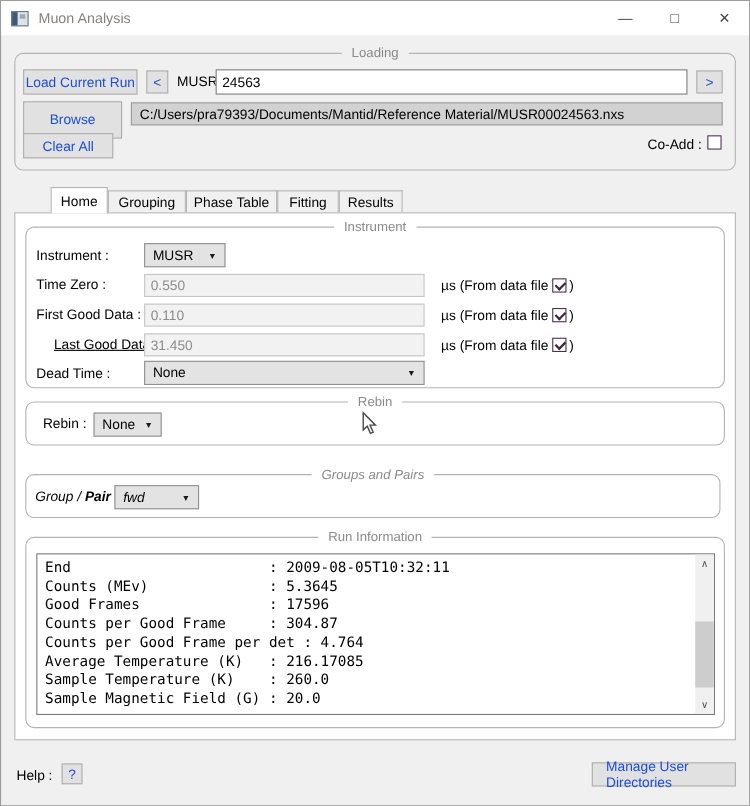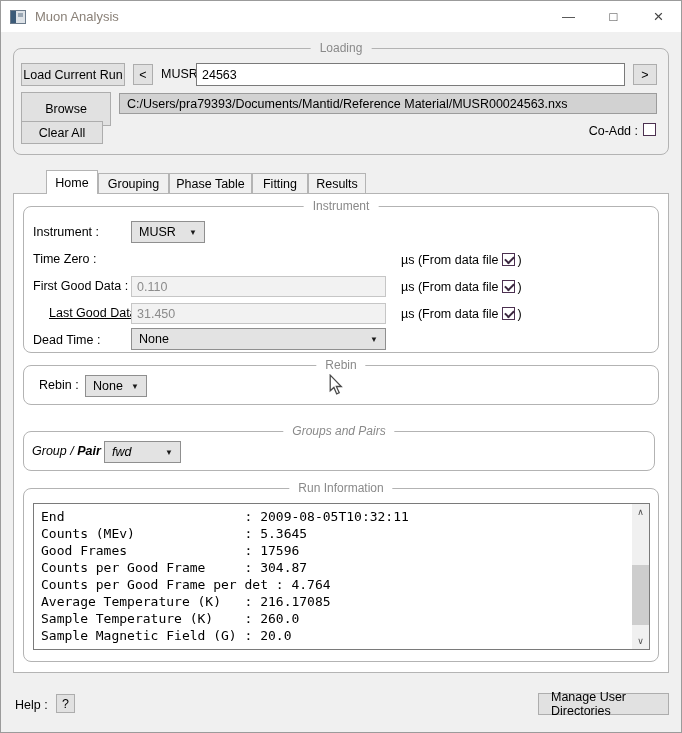--- a/index.html
+++ b/index.html
@@ -16,21 +16,21 @@
               display:inline-block; position:relative; }
   .app-icon::before { content:""; position:absolute; left:0; top:0; bottom:0; width:5px; background:#3b5a78; }
   .app-icon::after  { content:""; position:absolute; right:2px; top:2px; width:5px; height:4px; background:#9aa7b4; }
   .titlebar .title { margin-left:9px; font-size:13px; color:#8a8178; }
   .winbtns { margin-left:auto; display:flex; height:31px; }
   .winbtn { width:45px; height:31px; display:flex; align-items:center; justify-content:center;
             color:#444; font-size:13px; cursor:default; }
   .winbtn.close { font-size:17px; }
 
   
-  .btn { position:absolute; background:#e1e1e1; border:1px solid #adadad; color:#000000;
+  .btn { position:absolute; background:#e1e1e1; border:1px solid #adadad; color:#1d4ed8;
          font-size:12.5px; display:flex; align-items:center; justify-content:center;
          font-family:"Liberation Sans", sans-serif; }
   .lbl { position:absolute; font-size:12.5px; color:#000; white-space:nowrap; }
   .txt-input { position:absolute; border:1px solid #7a7a7a; background:#fff; color:#000;
                font-size:12.5px; padding:0 5px; font-family:"Liberation Sans", sans-serif; }
   .txt-disabled { border:1px solid #c6c6c6; background:#f2f2f2; color:#8c8c8c; }
   .path-field { position:absolute; background:#d2d2d2; border:1px solid #9c9c9c; color:#000;
                 font-size:12.5px; display:flex; align-items:center; padding:0 7px;
                 white-space:nowrap; overflow:hidden; }
   .combo { position:absolute; background:#e3e3e3; border:1px solid #8f8f8f; color:#000;
@@ -115,20 +115,21 @@
   <div class="group white" style="left:22px; top:205px; width:636px; height:147px;">
     <span class="gtitle">Instrument</span>
 
     <span class="lbl" style="left:9px; top:18px;">Instrument :</span>
     <div class="combo" style="left:107px; top:14px; width:74px; height:22px;">
       <span>MUSR</span>
       <span class="arrow">▼</span>
     </div>
 
     <span class="lbl" style="left:9px; top:45px;">Time Zero :</span>
+    <input class="txt-input txt-disabled" style="left: 107px; top: 42px; width: 255px; height: 21px;" value="0.550">
     <span class="lbl" style="left:377px; top:42px; display:flex; align-items:center; gap:3px; height:21px;">
       <span>µs (From data file</span>
       <span class="checkbox inline checked"></span>
       <span>)</span>
     </span>
 
     <span class="lbl" style="left:9px; top:72px;">First Good Data :</span>
     <input class="txt-input txt-disabled" style="left: 107px; top: 69px; width: 255px; height: 21px;" value="0.110">
     <span class="lbl" style="left:377px; top:69px; display:flex; align-items:center; gap:3px; height:21px;">
       <span>µs (From data file</span>

